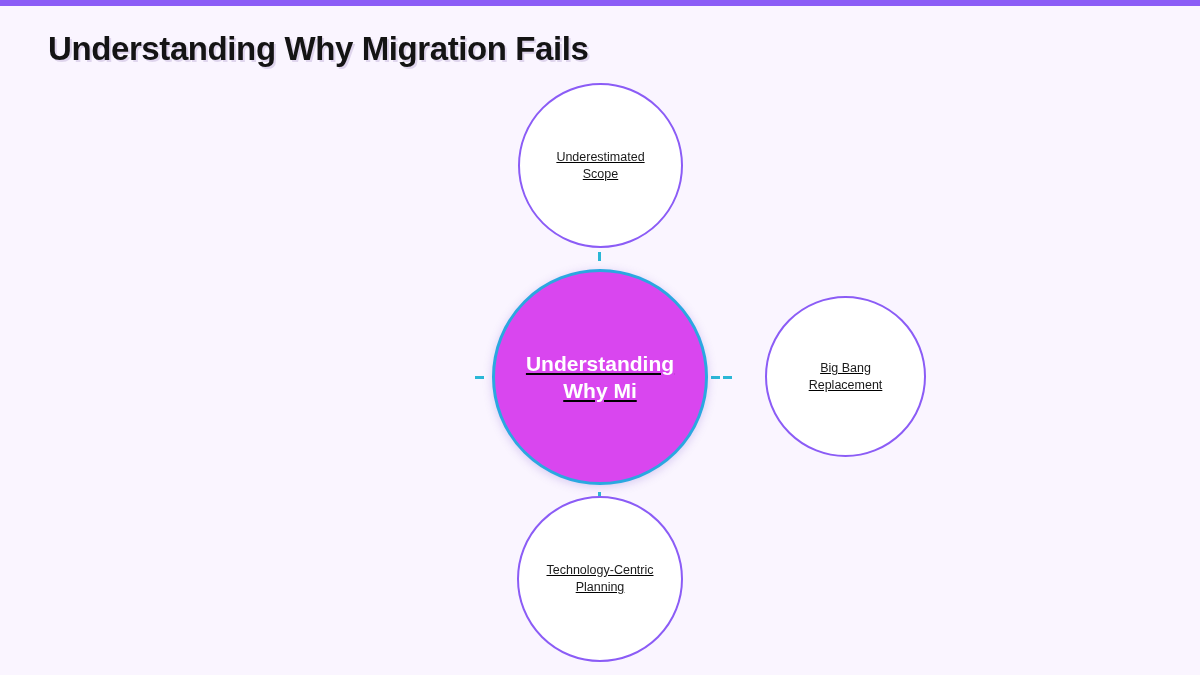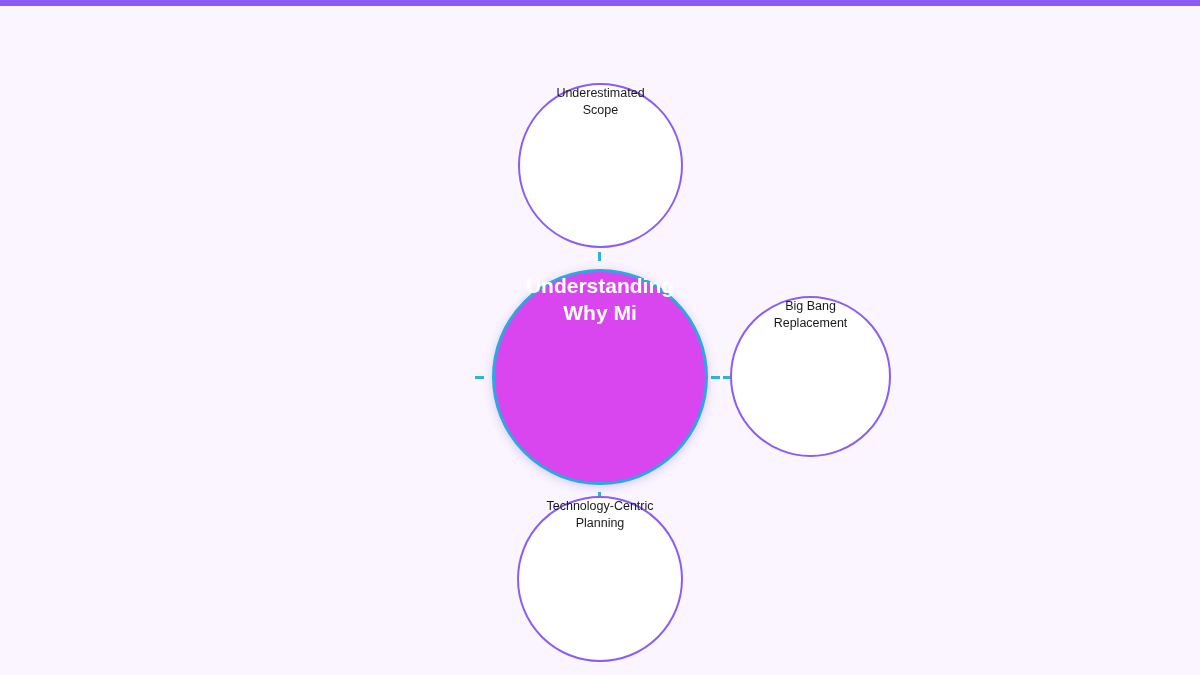--- a/index.html
+++ b/index.html
@@ -47,22 +47,24 @@
     left: 0;
     top: 0;
     width: 1200px;
     height: 675px;
   }
   .node {
     position: absolute;
     border-radius: 50%;
     box-sizing: border-box;
     display: flex;
+    align-items: center;
     justify-content: center;
     text-align: center;
+    text-decoration: underline;
   }
   .node-label {
     display: block;
     line-height: 1.35;
     white-space: pre-line;
   }
   .node-outer {
     background: #ffffff;
     border: 2px solid #8b5cf6;
   }
@@ -88,21 +90,21 @@
     width: 165px;
     height: 165px;
   }
   #node-left {
     left: 305px;
     top: 294px;
     width: 168px;
     height: 168px;
   }
   #node-right {
-    left: 730px;
+    left: 765px;
     top: 296px;
     width: 161px;
     height: 161px;
   }
   #node-bottom {
     left: 517px;
     top: 496px;
     width: 166px;
     height: 166px;
   }
@@ -145,20 +147,21 @@
     top: 376px;
   }
 </style>
 </head>
 <body>
 
 <div id="slide">
 
   <div id="top-bar"></div>
 
+  <div id="page-title">Understanding Why Migration Fails</div>
 
   <div id="diagram">
 
     <div class="connector connector-v" id="connector-top"></div>
     <div class="connector connector-v" id="connector-bottom"></div>
     <div class="connector connector-h" id="connector-left"></div>
     <div class="connector connector-h" id="connector-right-a"></div>
     <div class="connector connector-h" id="connector-right-b"></div>
 
     <div class="node node-outer" id="node-top">

